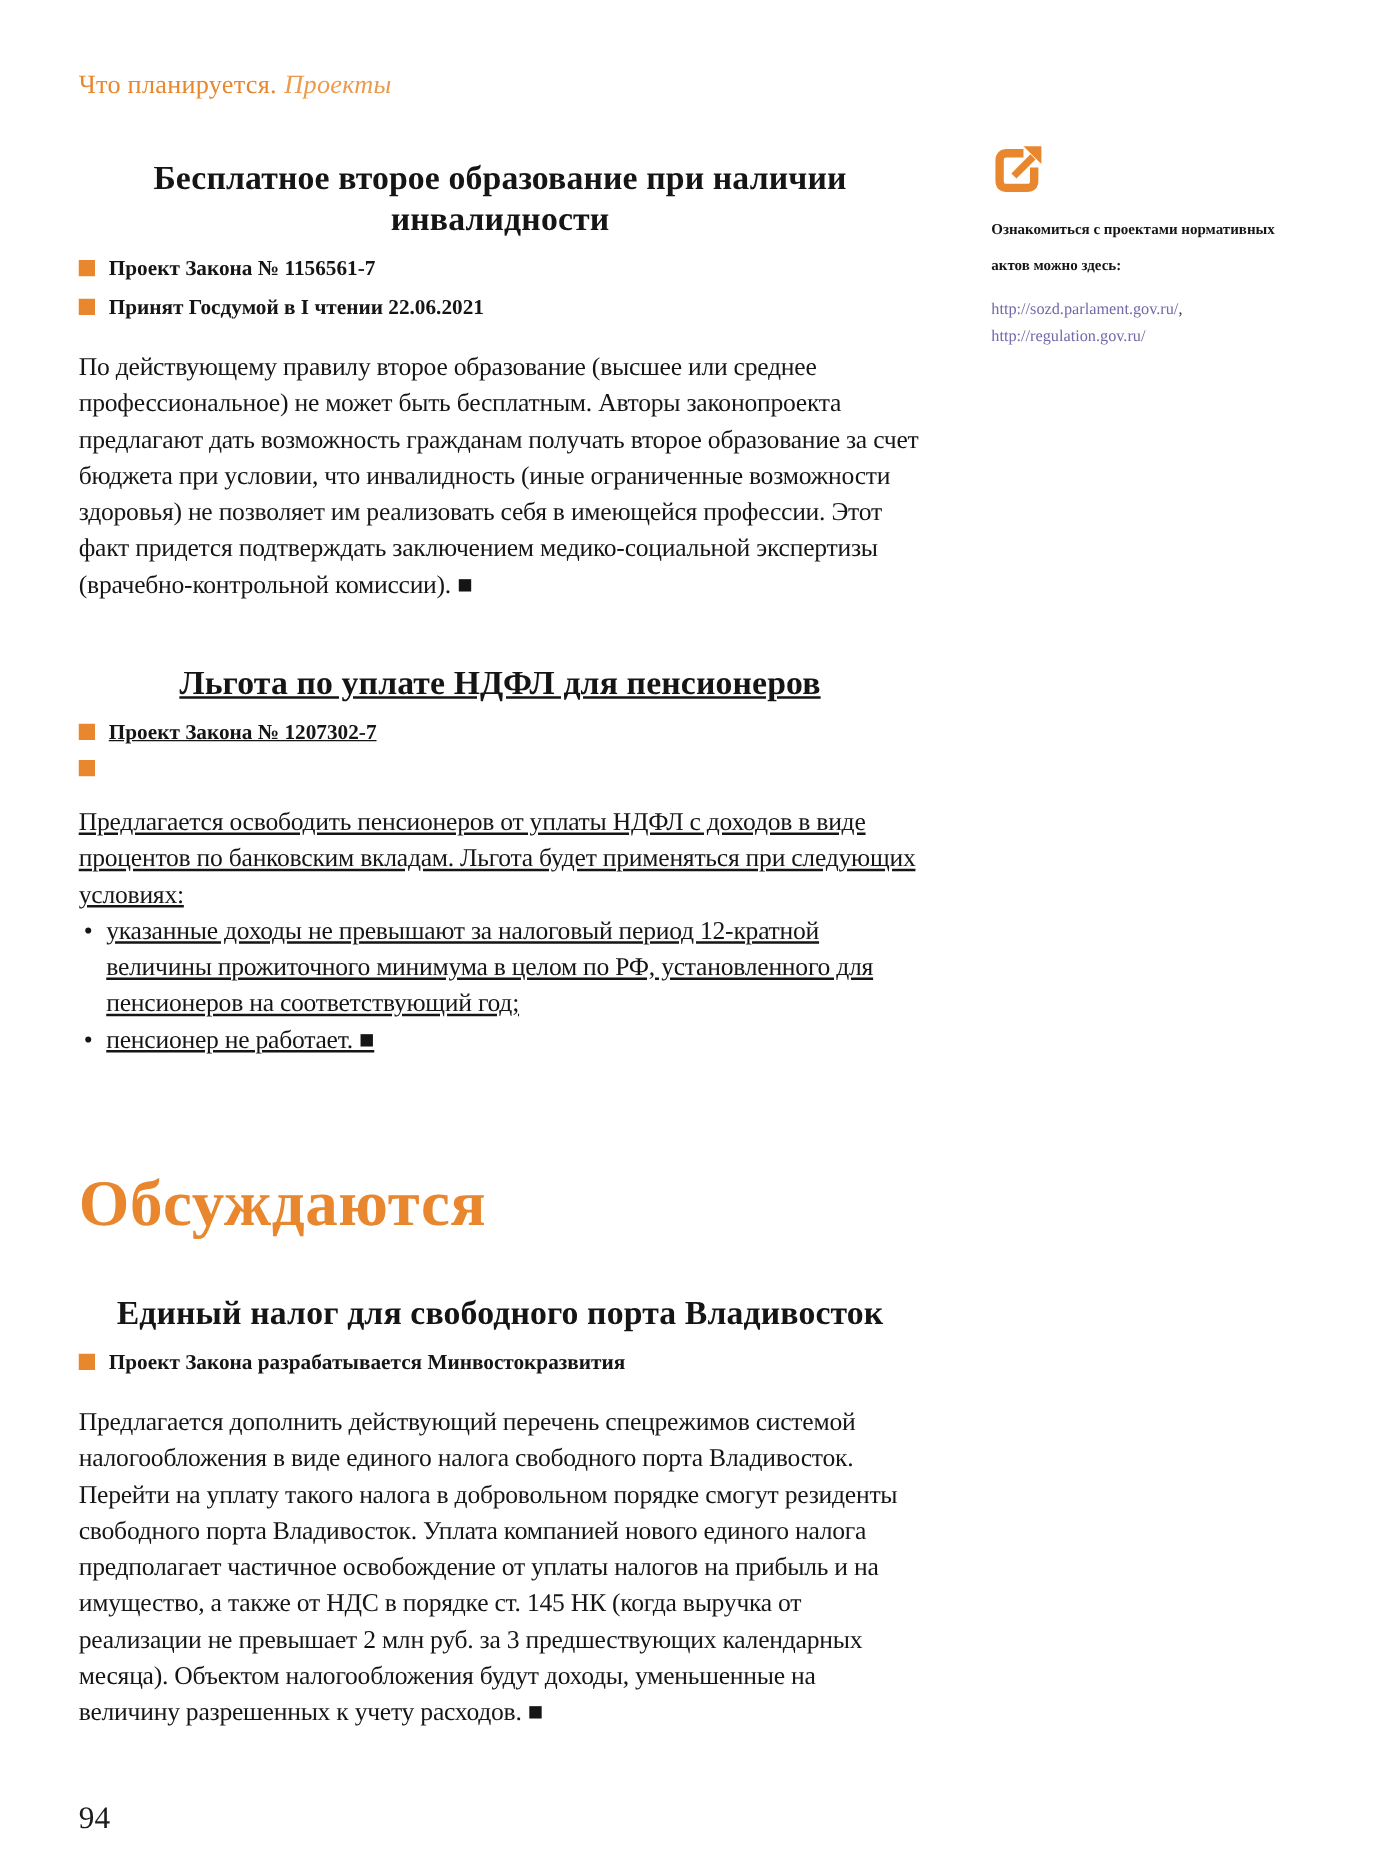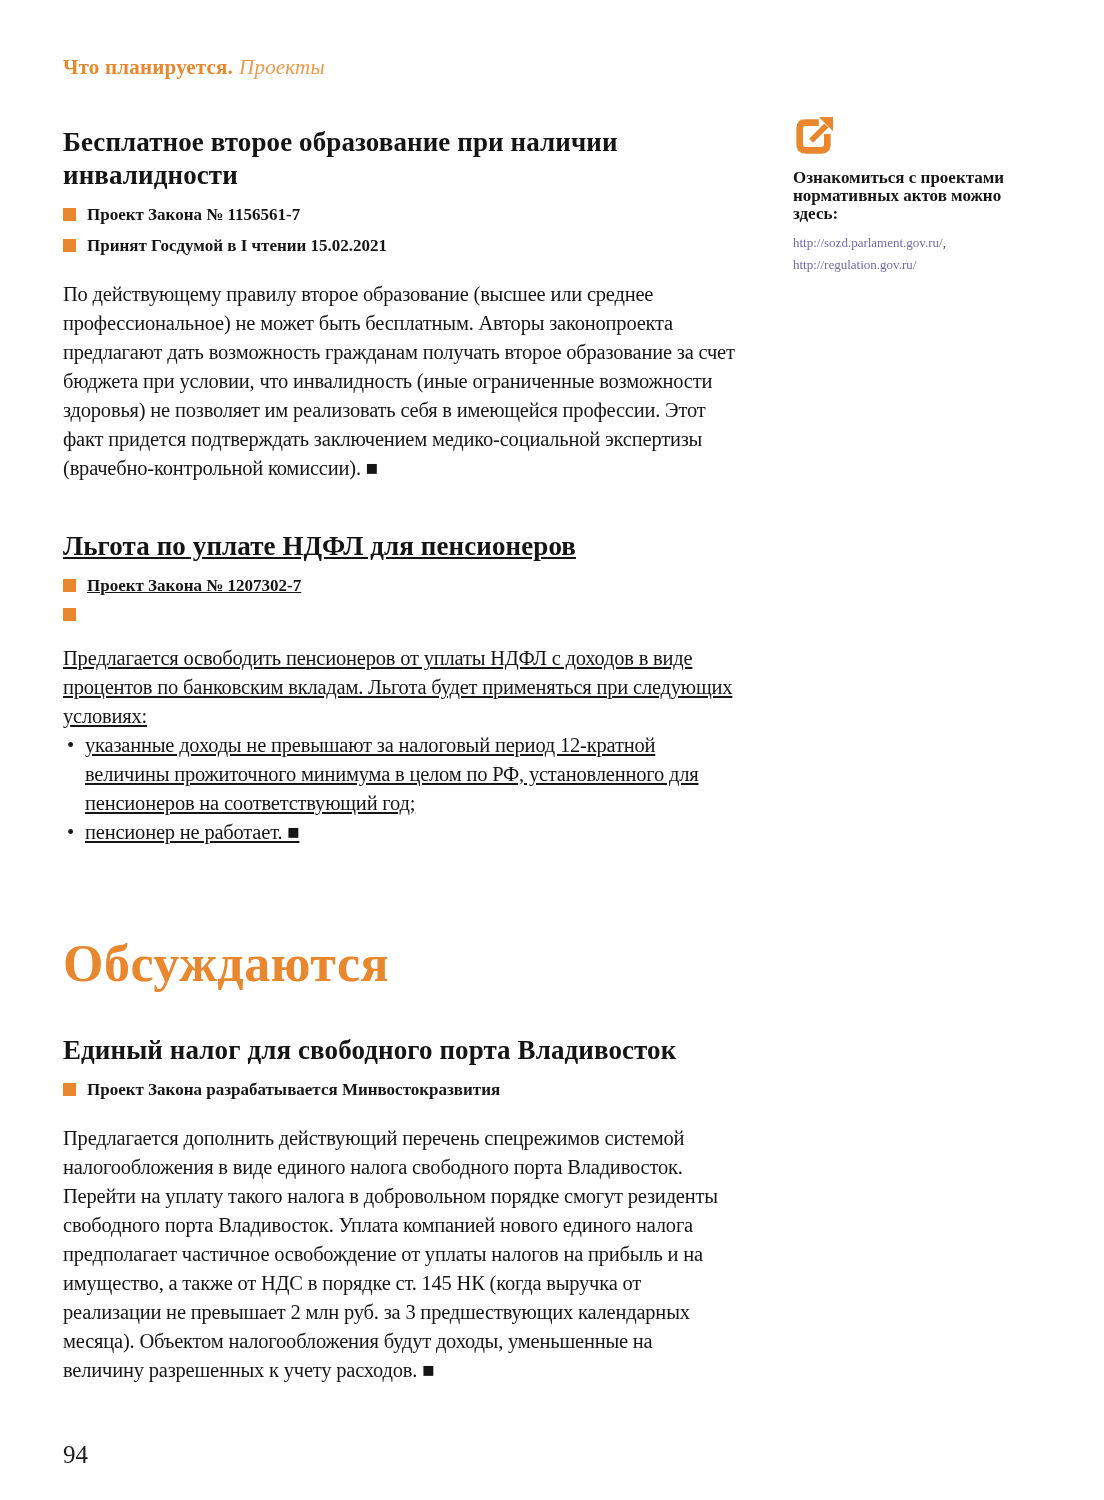--- a/index.html
+++ b/index.html
@@ -26,30 +26,31 @@
     grid-template-columns: 674px 252px;
     column-gap: 56px;
     padding: 55px 0 0 63px;
   }
   
   .kicker {
     font-size: 21px;
     margin-bottom: 46px;
     letter-spacing: 0.2px;
   }
-  .kicker-bold { font-weight: 700; color: var(--accent); }
+  .kicker-bold { font-weight: 400; color: var(--accent); }
   .kicker-reg  { font-weight: 400; color: var(--accent-light); margin-left: 6px; font-style: italic; }
   
   .art-title {
     font-size: 27px;
     font-weight: 700;
     line-height: 1.22;
     letter-spacing: 0.1px;
     margin-bottom: 13px;
     color: var(--text);
+    text-align: center;
   }
   
   .meta-block { margin-bottom: 24px; }
   .meta-row {
     display: flex;
     align-items: baseline;
     margin-bottom: 11px;
     font-size: 17px;
     font-weight: 700;
   }
@@ -89,23 +90,23 @@
     color: var(--accent);
     line-height: 1.1;
     margin-top: 88px;
     margin-bottom: 42px;
     letter-spacing: 0.5px;
   }
   
   .side-col { padding-top: 60px; }
   .side-icon { display: block; margin-bottom: 12px; }
   .side-note {
-    font-size: 17px;
-    font-weight: 700;
-    line-height: 18px;
+    font-size: 12px;
+    font-weight: 700;
+    line-height: 29px;
     margin-bottom: 9px;
     font-family: Liberation Serif, serif;
   }
   .side-links { font-size: 13px; line-height: 22px; }
   .side-link {
     color: var(--link);
     text-decoration: none;
     cursor: pointer;
   }
   .link-sep { color: #3a3a4a; }
@@ -132,21 +133,21 @@
 
       <section class="article-1">
         <h1 class="art-title">Бесплатное второе образование при наличии инвалидности</h1>
         <div class="meta-block">
           <div class="meta-row">
             <span class="meta-square"></span>
             <span>Проект Закона № 1156561-7</span>
           </div>
           <div class="meta-row">
             <span class="meta-square"></span>
-            <span>Принят Госдумой в I чтении 15.02.2021</span>
+            <span>Принят Госдумой в I чтении 22.06.2021</span>
           </div>
         </div>
         <p class="body-text">По действующему правилу второе образование (высшее или среднее профессиональное) не может быть бесплатным. Авторы законопроекта предлагают дать возможность гражданам получать второе образование за счет бюджета при условии, что инвалидность (иные ограниченные возможности здоровья) не позволяет им реализовать себя в имеющейся профессии. Этот факт придется подтверждать заключением медико-социальной экспертизы (врачебно-контрольной комиссии). ■</p>
       </section>
 
       <section class="article-2">
         <h2 class="art-title">Льгота по уплате НДФЛ для пенсионеров</h2>
         <div class="meta-block">
           <div class="meta-row">
             <span class="meta-square"></span>

